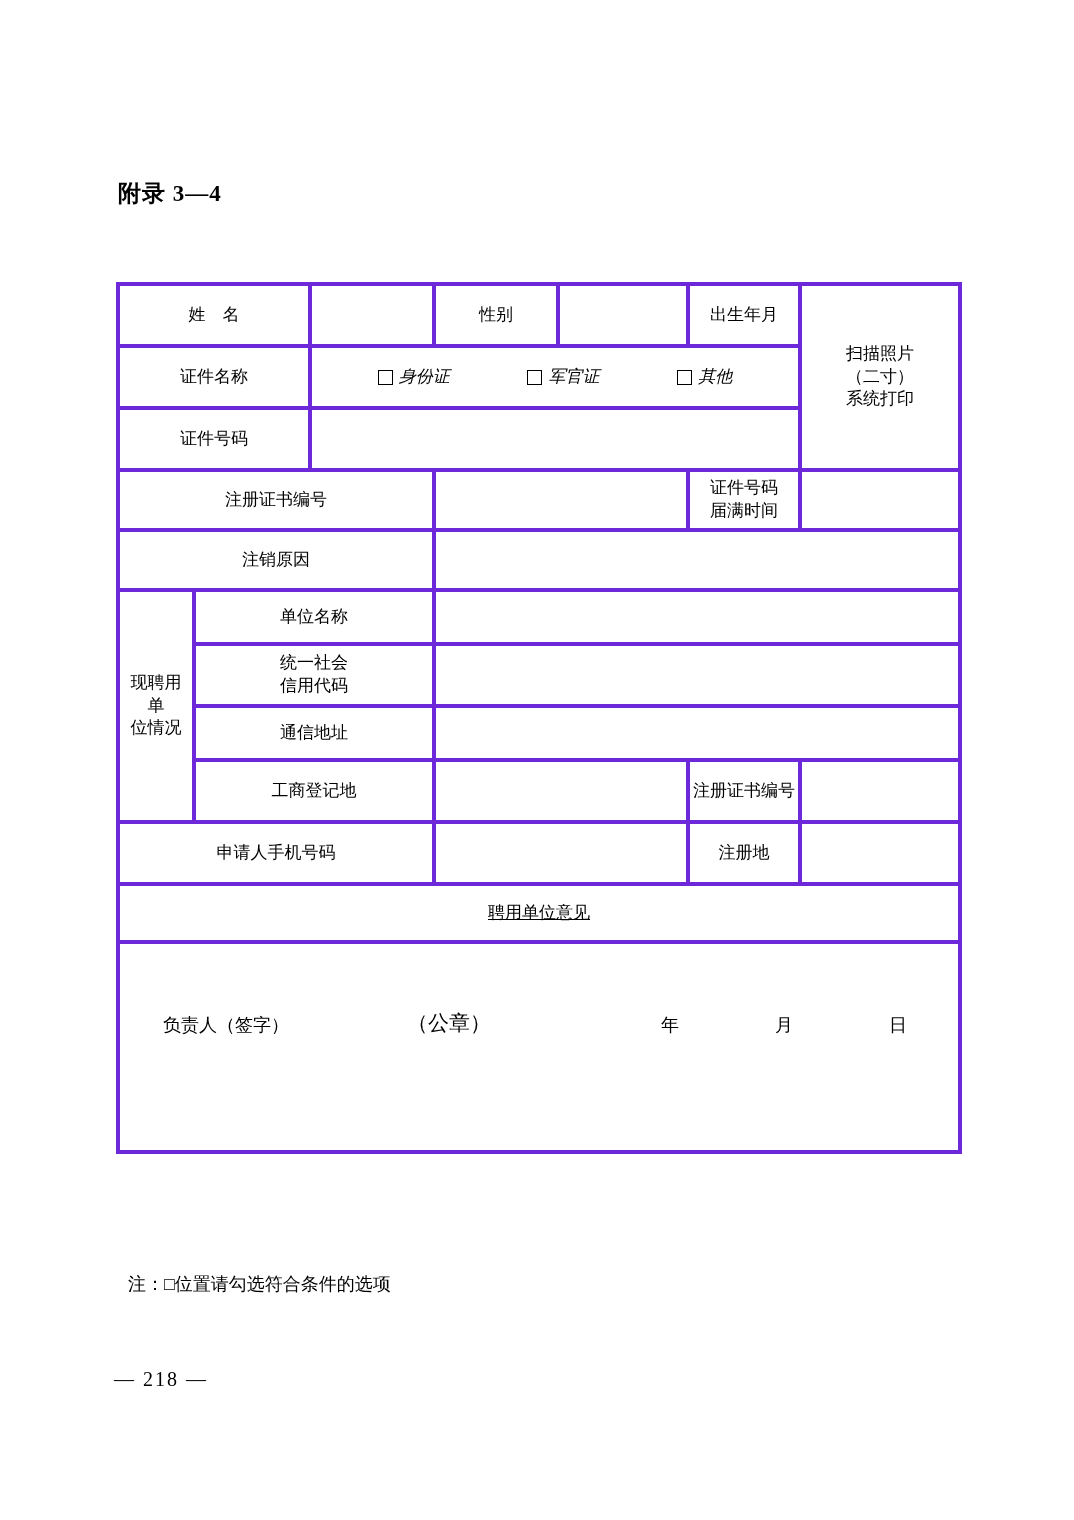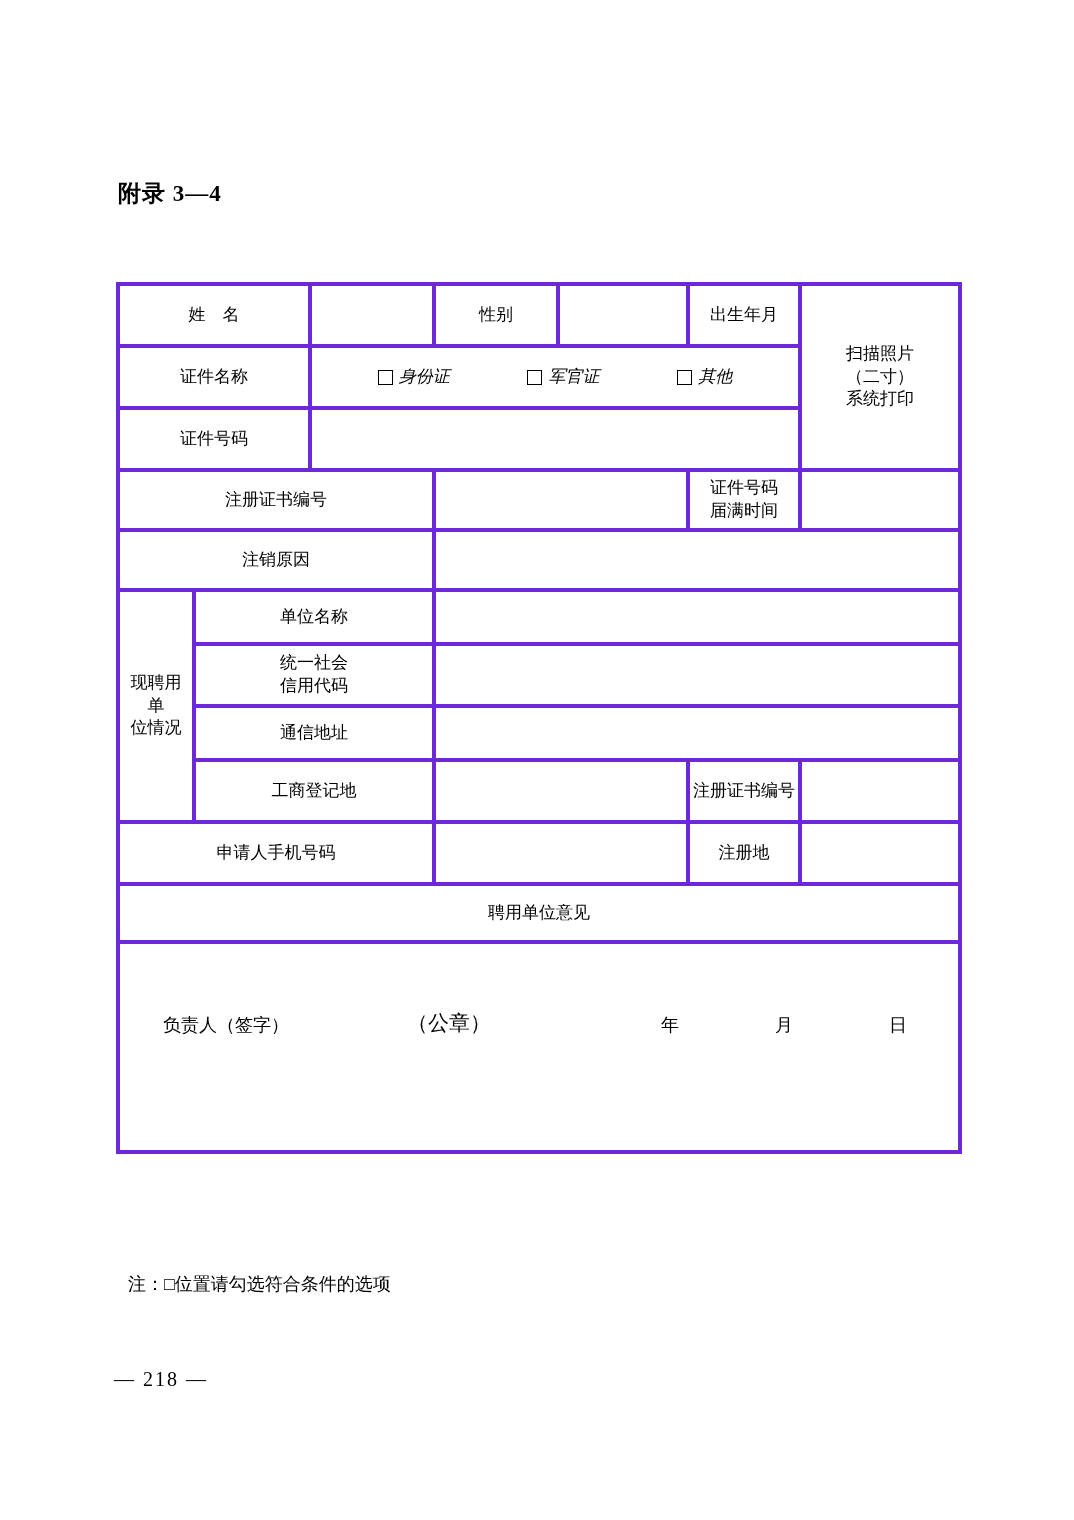--- a/index.html
+++ b/index.html
@@ -56,21 +56,21 @@
     line-height: 1.35;
   }
   .h-name { height: 62px; }
   .h-idtype { height: 62px; }
   .h-idnum { height: 62px; }
   .h-cert { height: 60px; }
   .h-reason { height: 60px; }
   .h-unit { height: 54px; }
   .h-unit2 { height: 62px; }
   .h-phone { height: 62px; }
-  .h-opinion-title { height: 58px; }
+  .h-opinion-title { height: 58px; text-decoration: underline; }
   .h-opinion-body { height: 210px; }
   .photo-cell {
     font-size: 17px;
     line-height: 1.55;
   }
   .checkbox-row {
     display: flex;
     justify-content: space-around;
     align-items: center;
     padding: 0 24px;

